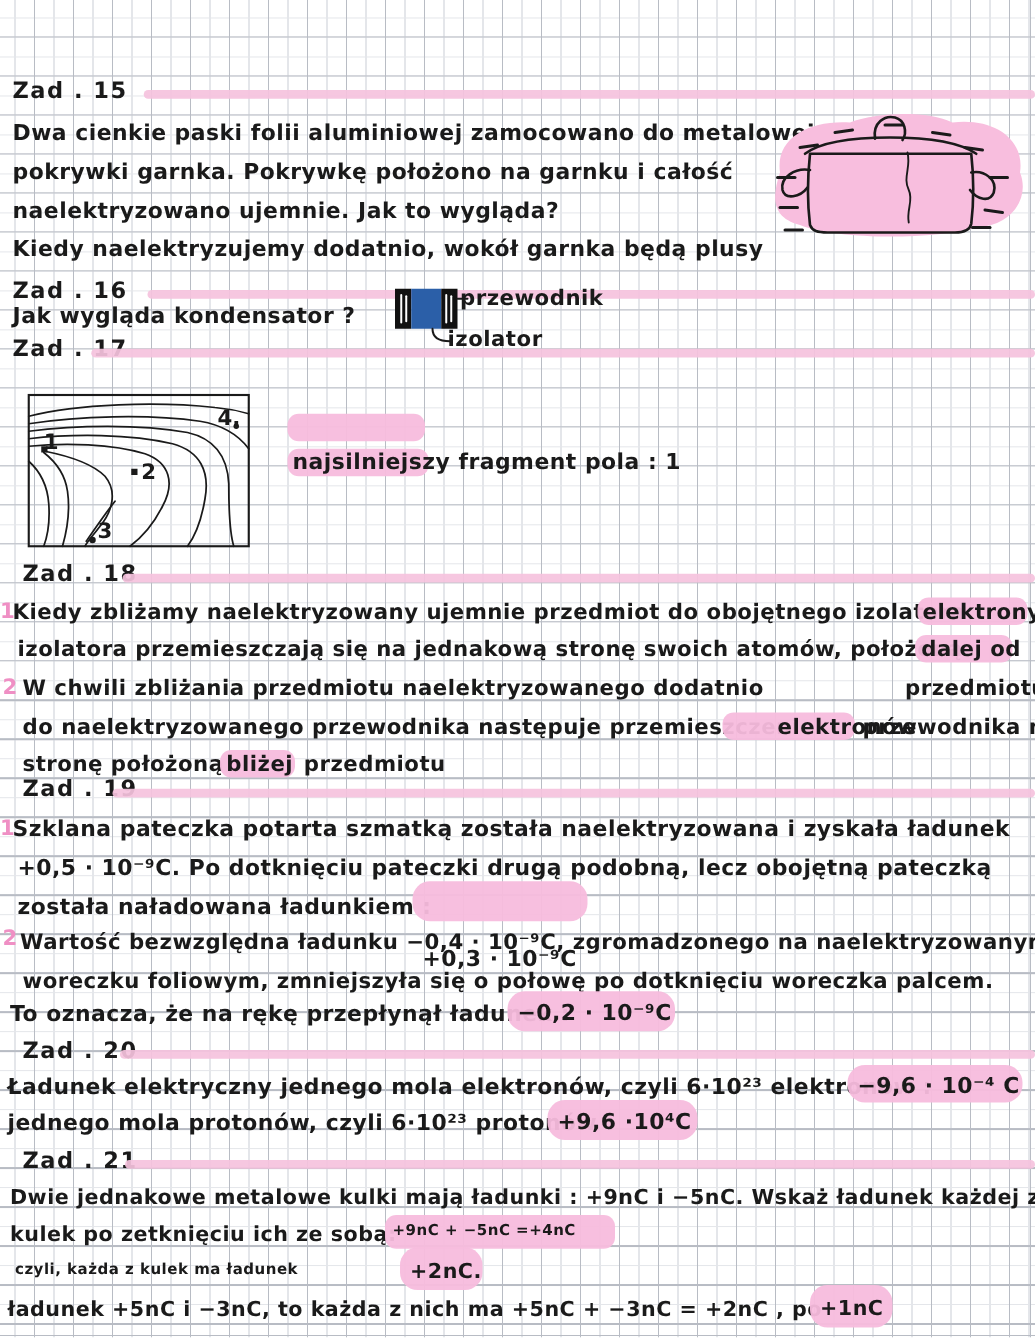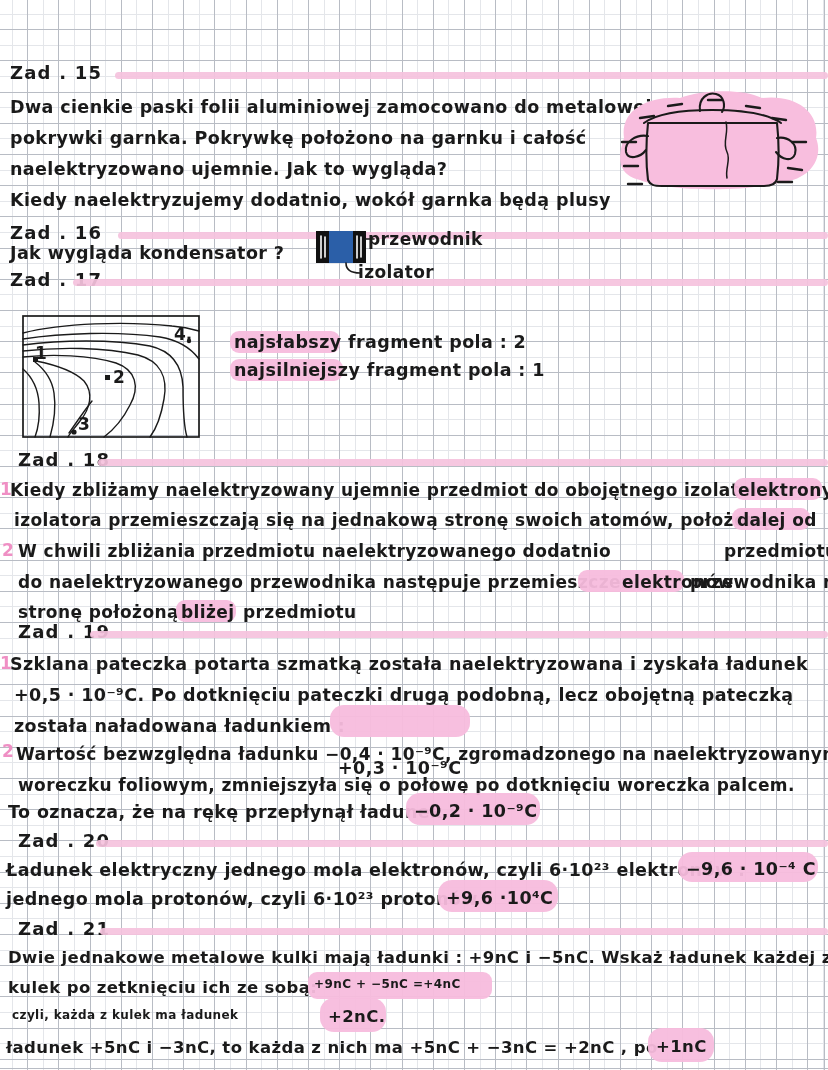--- a/index.html
+++ b/index.html
@@ -196,21 +196,20 @@
     <rect class="dot" x="83" y="60" width="5" height="5"></rect>
     <circle class="dot" cx="52" cy="117" r="2.6"></circle>
     <circle class="dot" cx="167" cy="26" r="2.2"></circle>
     <text x="13" y="44" fill="#1a1a1a" font-family="DejaVu Sans, sans-serif" font-size="17" font-weight="600">1</text>
     <text x="91" y="68" fill="#1a1a1a" font-family="DejaVu Sans, sans-serif" font-size="17" font-weight="600">2</text>
     <text x="56" y="115" fill="#1a1a1a" font-family="DejaVu Sans, sans-serif" font-size="17" font-weight="600">3</text>
     <text x="152" y="25" fill="#1a1a1a" font-family="DejaVu Sans, sans-serif" font-size="17" font-weight="600">4.</text>
   </svg>
 
   <div class="hl" style="left:230px; top:331px; width:110px; height:22px;"></div>
-  <div class="ink line ontop" style="left:234px; top:332px;">najsłabszy fragment pola : 2</div>
 
   <div class="hl" style="left:230px; top:359px; width:113px; height:22px;"></div>
   <div class="ink line ontop" style="left:234px; top:360px;">najsilniejszy fragment pola : 1</div>
 
   <div class="ink zad" style="left:18px; top:449px;">Zad . 18</div>
   <div class="rule" style="left:98px; top:459px; width:730px;"></div>
 
   <div class="num" style="left:0px; top:479px;">1</div>
   <div class="ink line" style="left:10px; top:480px; font-size:17px;">Kiedy zbliżamy naelektryzowany ujemnie przedmiot do obojętnego izolatora</div>
   <div class="hl" style="left:734px; top:478px; width:88px; height:22px;"></div>

